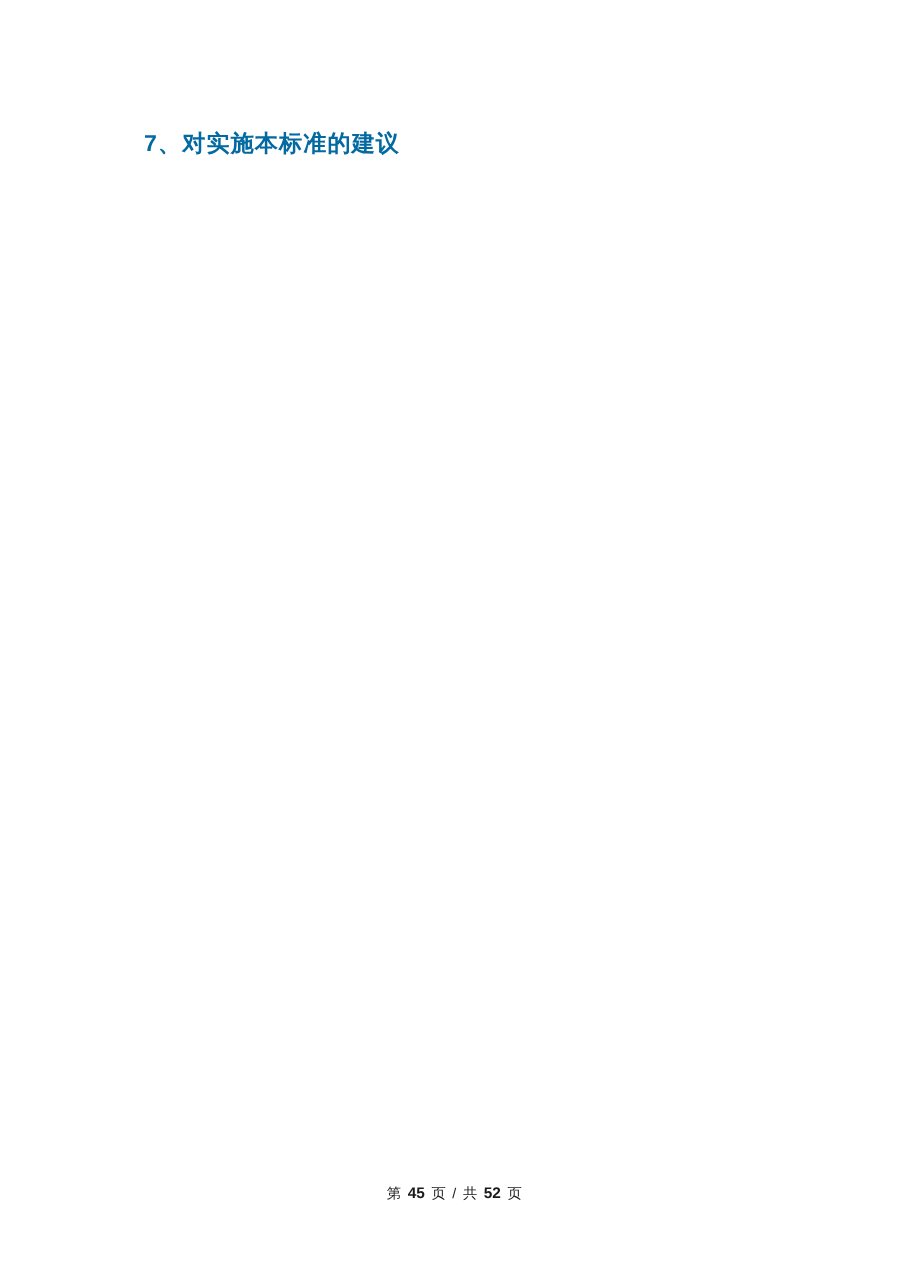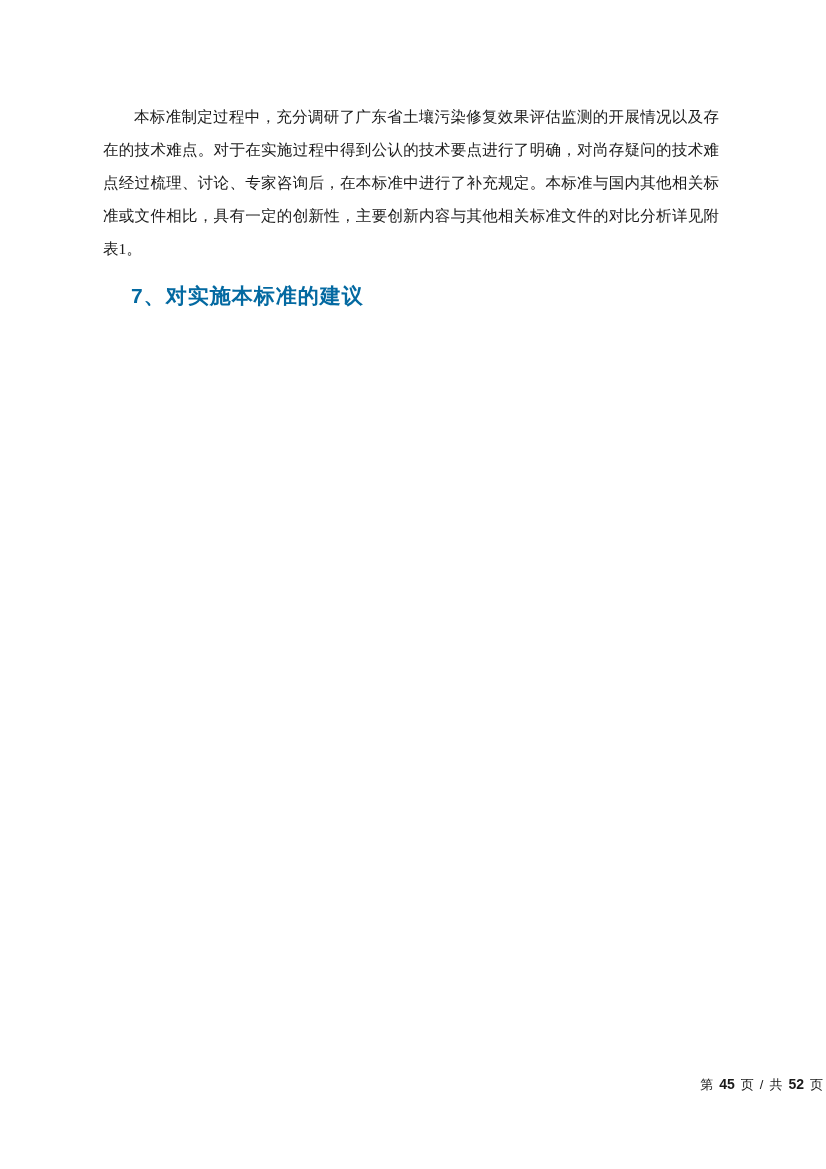--- a/index.html
+++ b/index.html
@@ -36,36 +36,35 @@
     line-height: 32px;
     color: #0369a1;
     letter-spacing: 1px;
     margin-left: 28px;
   }
   .footer {
     position: absolute;
     left: 0;
     top: 1076px;
     width: 826px;
-    text-align: right;
+    text-align: center;
     font-family: "Liberation Sans", "DejaVu Sans", sans-serif;
     font-size: 13px;
     color: #1a1a1a;
   }
   .footer .seg { display: inline-block; margin: 0 3px; }
   .footer .num {
     font-weight: 700;
     font-size: 14px;
   }
 </style>
 </head>
 <body>
 
 <div class="page">
   <div class="content">
-    <p class="body-para">本标准制定过程中，充分调研了广东省土壤污染修复效果评估监测的开展情况以及存在的技术难点。对于在实施过程中得到公认的技术要点进行了明确，对尚存疑问的技术难点经过梳理、讨论、专家咨询后，在本标准中进行了补充规定。本标准与国内其他相关标准或文件相比，具有一定的创新性，主要创新内容与其他相关标准文件的对比分析详见附表1。</p>
     <h2 class="section-heading">7、对实施本标准的建议</h2>
   </div>
 
   <div class="footer">
     <span class="seg">第</span><span class="seg num">45</span><span class="seg">页</span><span class="seg">/</span><span class="seg">共</span><span class="seg num">52</span><span class="seg">页</span>
   </div>
 </div>
 
 </body></html>

